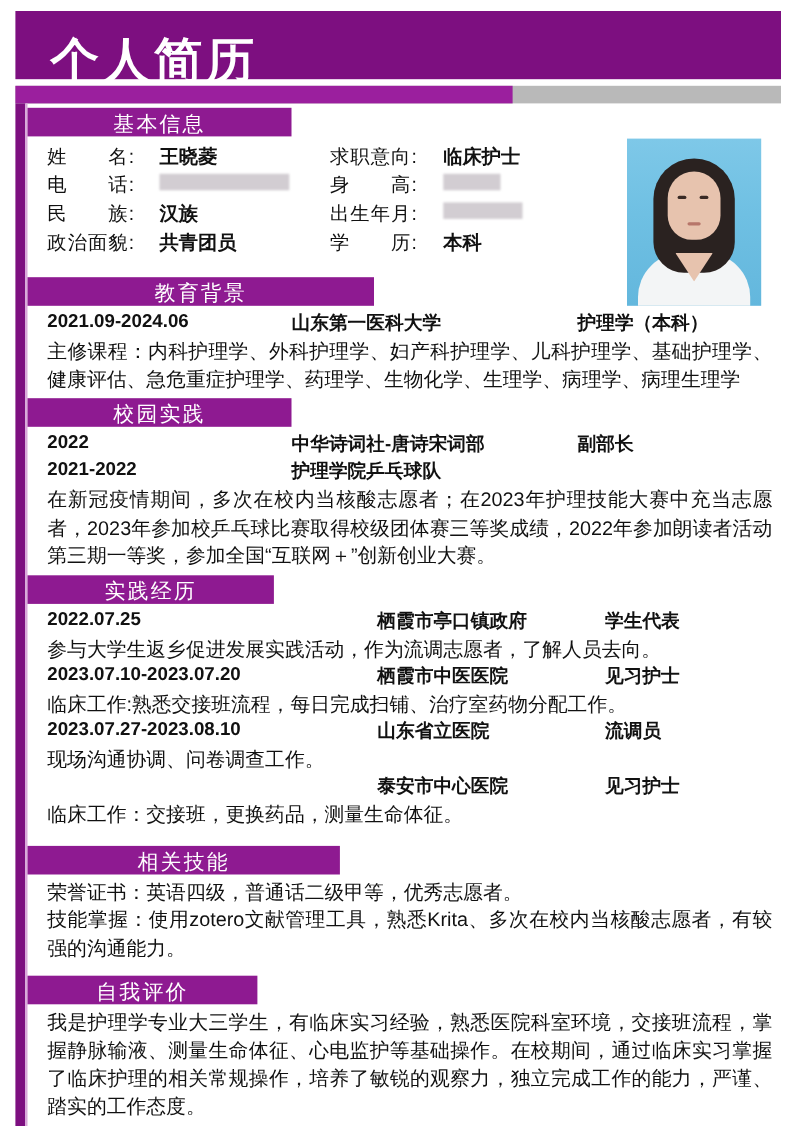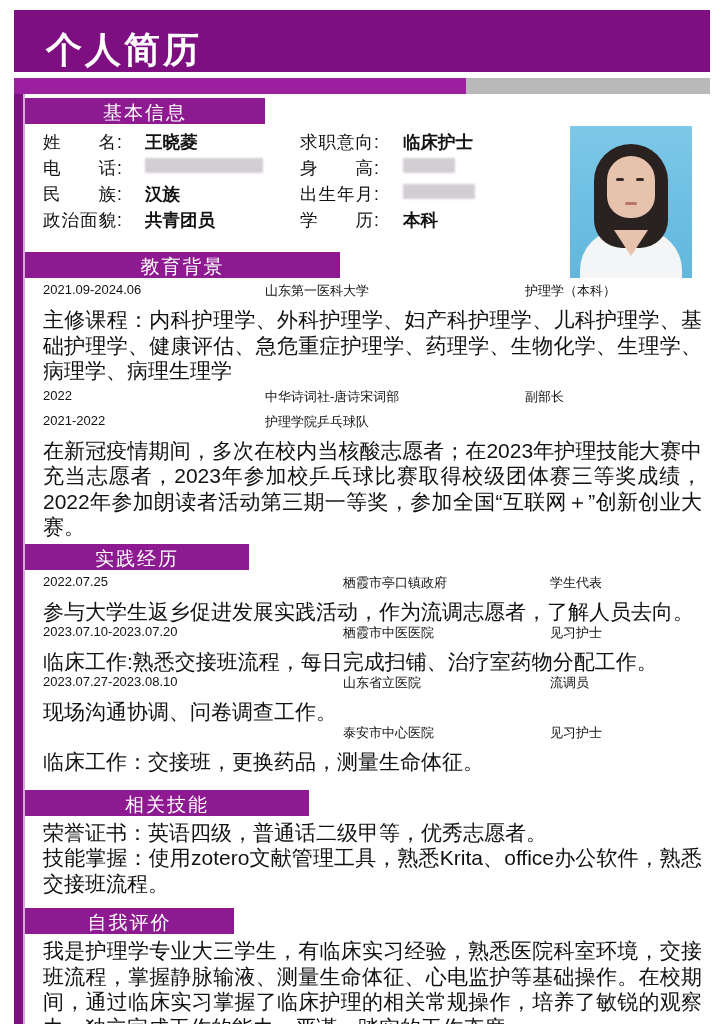--- a/index.html
+++ b/index.html
@@ -27,21 +27,21 @@
     left: 14px;
     top: 10px;
     width: 696px;
     height: 62px;
     background: #7d0f80;
   }
   .title-text {
     position: absolute;
     left: 32px;
     top: 16px;
-    font-size: 36px;
+    font-size: 44px;
     font-weight: bold;
     color: #ffffff;
     letter-spacing: 3px;
   }
   
   .sub-bar-grey {
     position: absolute;
     left: 14px;
     top: 78px;
     width: 696px;
@@ -209,31 +209,31 @@
     left: 44px;
     top: 104px;
     width: 34px;
     height: 26px;
     background: #e7c3ae;
     clip-path: polygon(50% 100%, 0 0, 100% 0);
   }
   .three-col {
     position: relative;
     height: 25px;
-    font-weight: normal;
-    font-size: 13px;
+    font-weight: bold;
+    font-size: 17px;
   }
   .c1 { position: absolute; left: 18px; }
   .c2 { position: absolute; left: 240px; }
   .c3 { position: absolute; left: 500px; }
   .c2b { position: absolute; left: 318px; }
   .c3b { position: absolute; left: 525px; }
   .para {
     padding: 0 8px 0 18px;
-    font-size: 21px;
+    font-size: 18px;
     line-height: 25.5px;
     text-align: justify;
   }
   .para.tight { line-height: 25px; }
   .gap4 { height: 4px; }
   .gap8 { height: 8px; }
   .gap12 { height: 12px; }
 </style>
 </head>
 <body>
@@ -297,20 +297,23 @@
       <div class="sec-label">教育背景</div>
     </div>
     <div class="gap4"></div>
     <div class="three-col">
       <span class="c1">2021.09-2024.06</span>
       <span class="c2">山东第一医科大学</span>
       <span class="c3">护理学（本科）</span>
     </div>
     <div class="para">主修课程：内科护理学、外科护理学、妇产科护理学、儿科护理学、基础护理学、健康评估、急危重症护理学、药理学、生物化学、生理学、病理学、病理生理学</div>
 
+    <div class="sec w3">
+      <div class="sec-label">校园实践</div>
+    </div>
     <div class="gap4"></div>
     <div class="three-col">
       <span class="c1">2022</span>
       <span class="c2">中华诗词社-唐诗宋词部</span>
       <span class="c3">副部长</span>
     </div>
     <div class="three-col">
       <span class="c1">2021-2022</span>
       <span class="c2">护理学院乒乓球队</span>
     </div>
@@ -348,21 +351,21 @@
     </div>
     <div class="para tight">临床工作：交接班，更换药品，测量生命体征。</div>
 
     <div class="gap12"></div>
 
     <div class="sec w5">
       <div class="sec-label">相关技能</div>
     </div>
     <div class="gap4"></div>
     <div class="para">荣誉证书：英语四级，普通话二级甲等，优秀志愿者。</div>
-    <div class="para">技能掌握：使用zotero文献管理工具，熟悉Krita、office办公软件，熟悉交接班流程。</div>
+    <div class="para">技能掌握：使用zotero文献管理工具，熟悉Krita、多次在校内当核酸志愿者，有较强的沟通能力。</div>
 
     <div class="gap8"></div>
 
     <div class="sec w6">
       <div class="sec-label">自我评价</div>
     </div>
     <div class="gap4"></div>
     <div class="para">我是护理学专业大三学生，有临床实习经验，熟悉医院科室环境，交接班流程，掌握静脉输液、测量生命体征、心电监护等基础操作。在校期间，通过临床实习掌握了临床护理的相关常规操作，培养了敏锐的观察力，独立完成工作的能力，严谨、踏实的工作态度。</div>
 
   </div>

